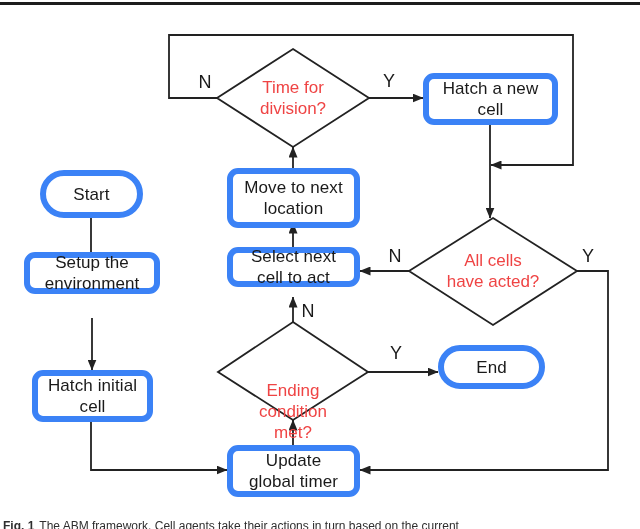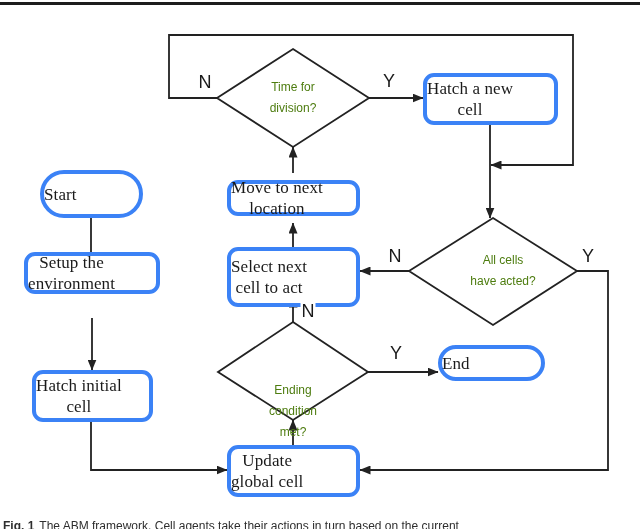--- a/index.html
+++ b/index.html
@@ -3,31 +3,31 @@
 <meta charset="utf-8">
 <style>
   html,body{margin:0;padding:0;background:#ffffff;}
   #page{
     position:relative;width:640px;height:529px;background:#ffffff;
     overflow:hidden;font-family:"Liberation Sans",sans-serif;color:#1a1a1a;
   }
   #top-rule{position:absolute;left:0;top:2px;width:640px;height:3px;background:#1d1d1d;}
   #chart-svg{position:absolute;left:0;top:0;}
   .node{
-    position:absolute;box-sizing:border-box;background:#ffffff;border:4px solid #3b82f6;
-    display:flex;align-items:center;text-align:center;font-family:Liberation Serif, serif;
+    position:absolute;box-sizing:border-box;background:#ffffff;border:6px solid #3b82f6;
+    display:flex;align-items:center;justify-content:center;text-align:center;
   }
   .rounded{border-radius:11px;}
   .nlabel{
     font-size:17px;line-height:21px;white-space:pre-line;color:#1a1a1a;
     letter-spacing:0.1px;
   }
   .dlabel{
     position:absolute;transform:translate(-50%,-50%);text-align:center;
-    font-size:12px;line-height:21px;white-space:pre-line;color:#4d7c0f;
+    font-size:17px;line-height:21px;white-space:pre-line;color:#ef4444;
   }
   .elabel{
     position:absolute;transform:translate(-50%,-50%);
     font-size:18px;color:#1a1a1a;background:#ffffff;padding:0 1px;
   }
   #caption{
     position:absolute;left:3px;top:519px;width:634px;
     font-size:12px;line-height:14px;color:#2e2e2e;white-space:nowrap;
   }
   #caption .cap-label{font-weight:bold;margin-right:5px;}
@@ -91,45 +91,45 @@
 environment</span>
   </div>
 
   <div class="node rounded" style="left:32px;top:370px;width:121px;height:52px;">
     <span class="nlabel">Hatch initial
 cell</span>
   </div>
 
   <div class="node rounded" style="left:227px;top:445px;width:133px;height:52px;">
     <span class="nlabel">Update
-global cell</span>
+global timer</span>
   </div>
 
-  <div class="node rounded" style="left:227px;top:247px;width:133px;height:60px;">
+  <div class="node rounded" style="left:227px;top:247px;width:133px;height:40px;">
     <span class="nlabel">Select next
 cell to act</span>
   </div>
 
-  <div class="node rounded" style="left:227px;top:180px;width:133px;height:36px;">
+  <div class="node rounded" style="left:227px;top:168px;width:133px;height:60px;">
     <span class="nlabel">Move to next
 location</span>
   </div>
 
   <div class="node rounded" style="left:423px;top:73px;width:135px;height:52px;">
     <span class="nlabel">Hatch a new
 cell</span>
   </div>
 
-  <div class="node" style="left:438px;top:345px;width:107px;height:36px;border-radius:26px;">
+  <div class="node" style="left:438px;top:345px;width:107px;height:44px;border-radius:26px;">
     <span class="nlabel">End</span>
   </div>
 
   <div class="dlabel" style="left:293px;top:98px;">Time for
 division?</div>
-  <div class="dlabel" style="left:493px;top:271px;margin-left:10px;">All cells
+  <div class="dlabel" style="left:493px;top:271px;">All cells
 have acted?</div>
   <div class="dlabel" style="left:293px;top:371px;margin-top:40px;">Ending
 condition
 met?</div>
 
   <span class="elabel" style="left:205px;top:82px;">N</span>
   <span class="elabel" style="left:389px;top:81px;">Y</span>
   <span class="elabel" style="left:395px;top:256px;">N</span>
   <span class="elabel" style="left:588px;top:256px;">Y</span>
   <span class="elabel" style="left:308px;top:311px;">N</span>

